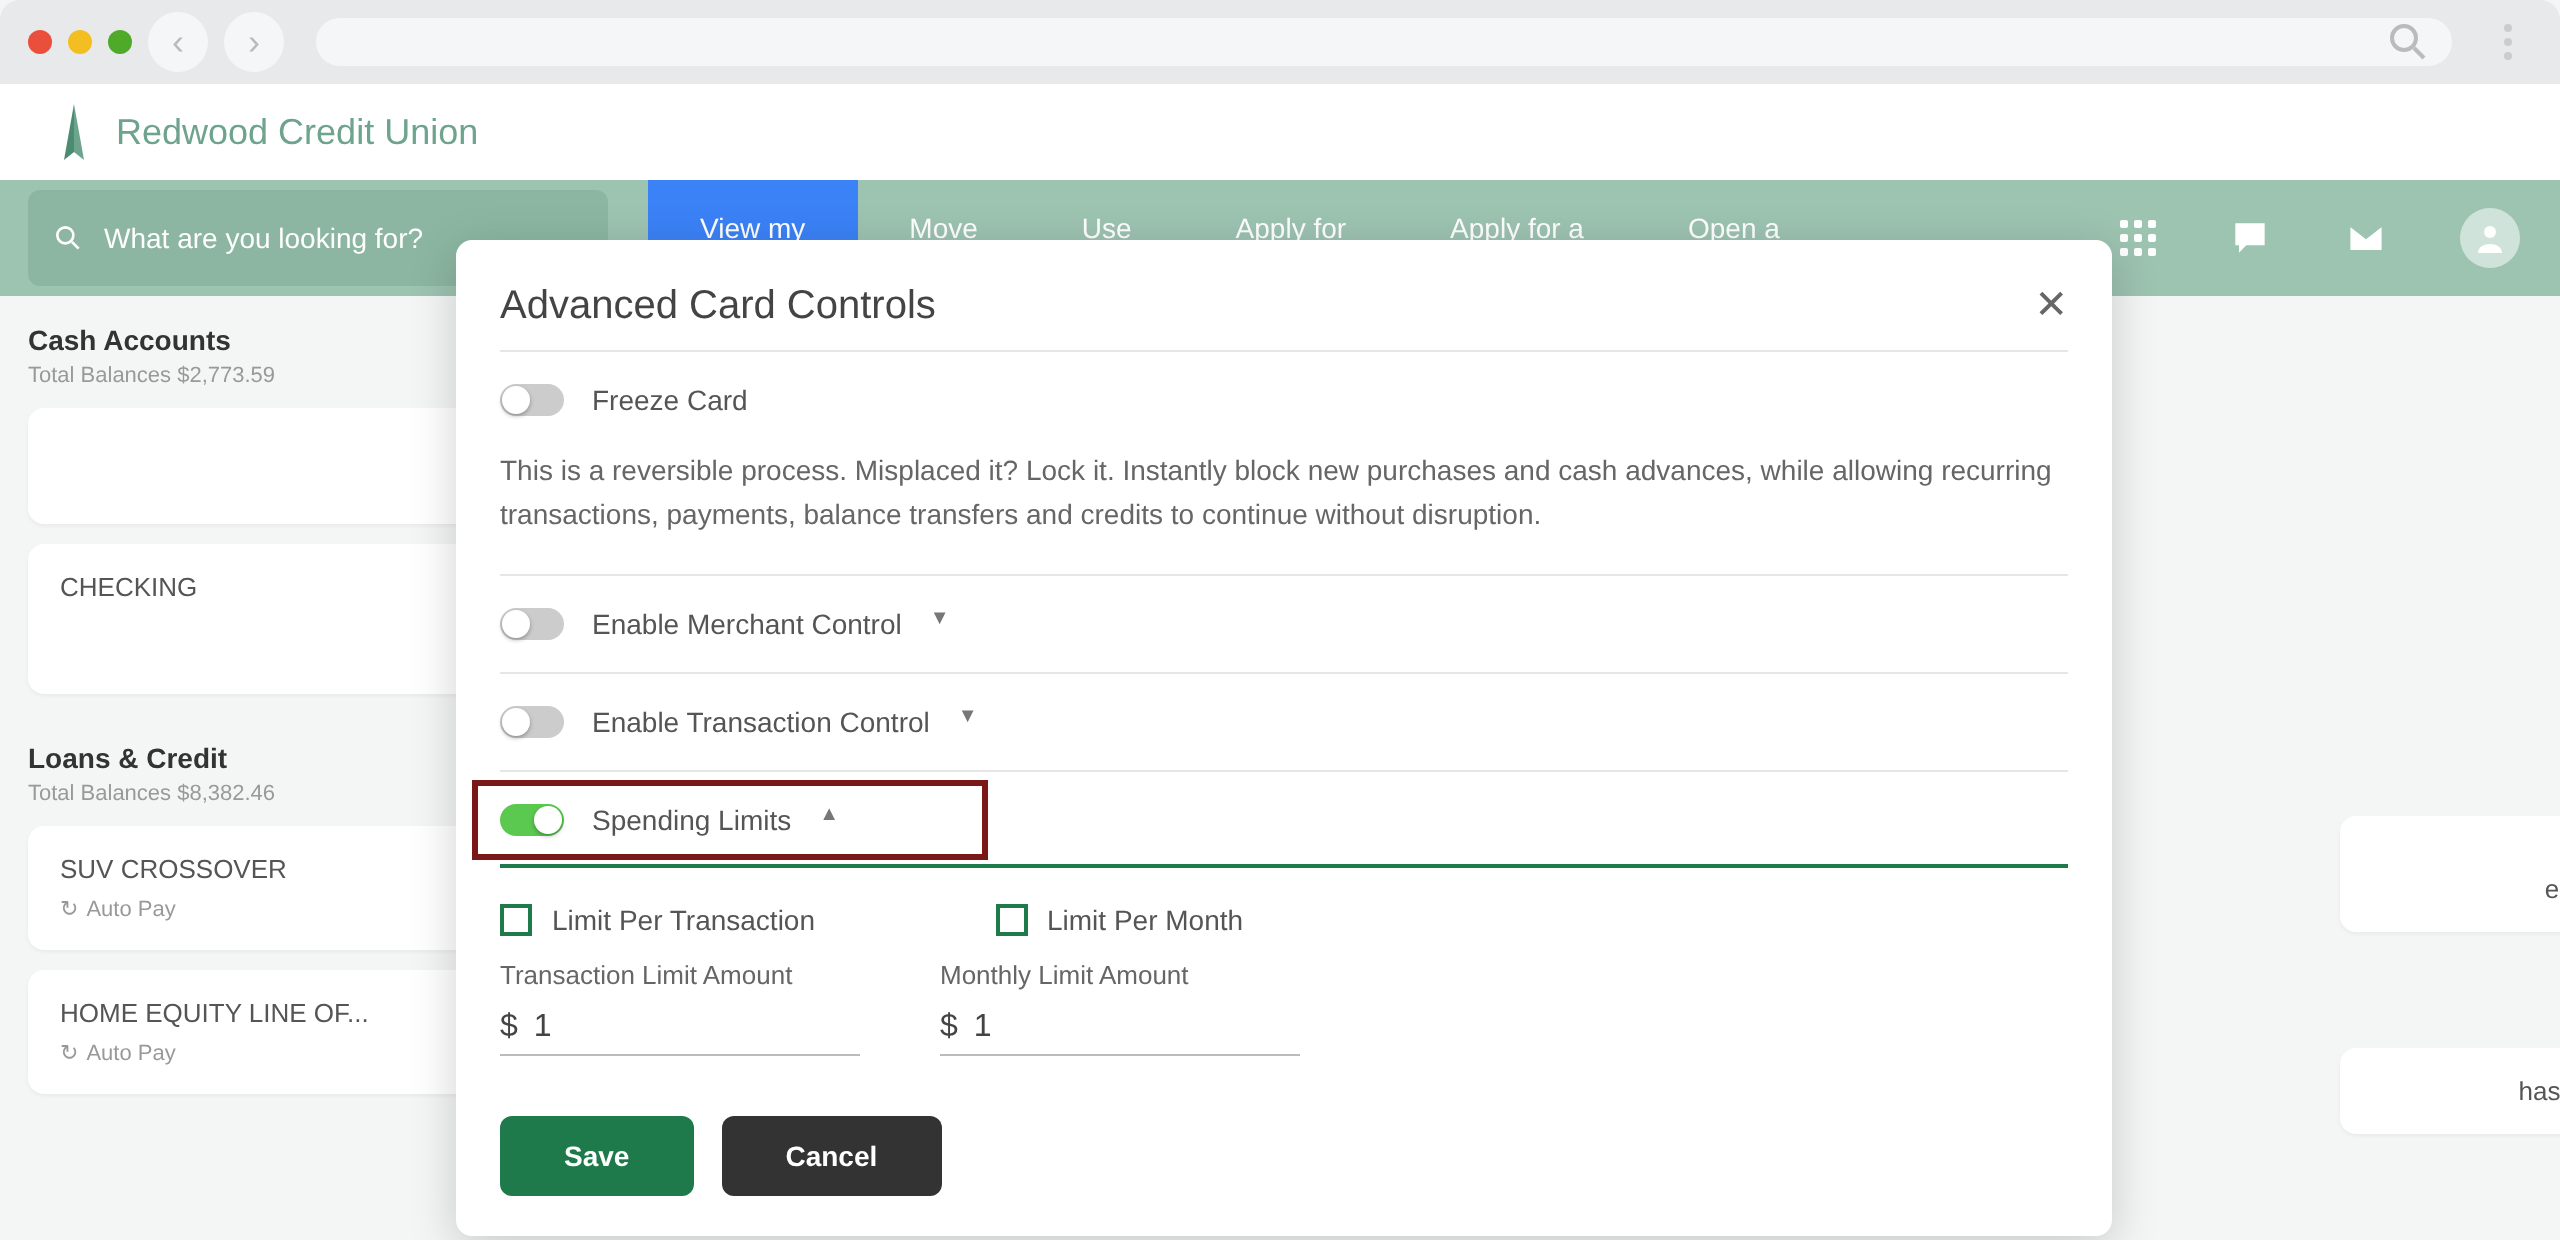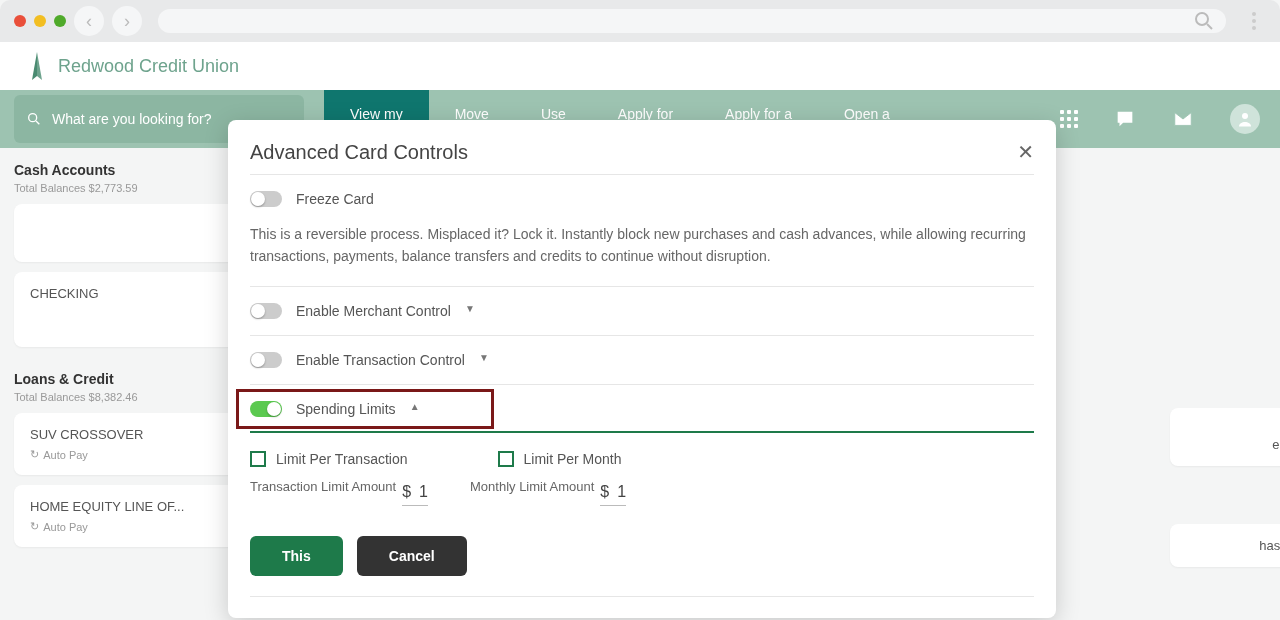--- a/index.html
+++ b/index.html
@@ -17,21 +17,21 @@
 .brand{height:48px;background:#fff;display:flex;align-items:center;padding-left:26px;gap:10px}
 .logo-tri{width:22px;height:28px;position:relative}
 .logo-tri svg{width:22px;height:28px}
 .brand-name{color:#6ea38d;font-size:18px}
 .topbar{height:58px;background:#9dc3b1;display:flex;align-items:center;position:relative}
 .search{width:290px;height:48px;background:#8cb6a2;border-radius:6px;margin-left:14px;display:flex;align-items:center;padding:0 12px;gap:10px}
 .search input{border:none;background:transparent;color:#fff;font-size:14px;flex:1;outline:none}
 .search input::placeholder{color:#fff}
 .navlinks{display:flex;height:100%;margin-left:20px}
 .navlinks div{padding:0 26px;display:flex;align-items:flex-start;padding-top:16px;color:#fff;font-size:14px;cursor:pointer}
-.navlinks div.active{background:#0f766e}
+.navlinks div.active{background:#3b82f6}
 .rightbar{position:absolute;right:20px;top:0;height:100%;display:flex;align-items:center;gap:36px;color:#fff}
 .icn{width:24px;height:24px}
 .avatar{width:30px;height:30px;border-radius:50%;background:#cfe3da;display:flex;align-items:center;justify-content:center}
 .page{padding:0;position:relative}
 .sidebar{position:absolute;left:14px;top:14px;width:300px}
 .sectionh{font-size:14px;color:#333;font-weight:600}
 .sectionsub{font-size:11px;color:#999;margin-top:4px}
 .card{background:#fff;border-radius:8px;padding:14px 16px;margin-top:10px;box-shadow:0 1px 2px rgba(0,0,0,0.05)}
 .card .nm{font-size:13px;color:#555}
 .card .amt{font-size:16px;color:#333;text-align:right}
@@ -56,21 +56,21 @@
 .row label{font-size:14px;color:#555}
 .desc{font-size:14px;color:#666;line-height:1.6;padding:0 0 18px}
 .caret{color:#777;font-size:10px}
 .hl{position:absolute;border:3px solid #7a1818;pointer-events:none}
 .spending-underline{border-bottom:2px solid #1e7a4a;margin-top:-2px}
 .checks{display:flex;gap:60px;padding:18px 0 12px}
 .chk{display:flex;align-items:center;gap:10px}
 .chkbox{width:16px;height:16px;border:2px solid #1e7a4a;cursor:pointer}
 .labeld{font-size:14px;color:#555}
 .inputs{display:flex;gap:40px;padding:0 0 20px}
-.inputg{display:flex;flex-direction:row;gap:6px;width:180px}
+.inputg{display:flex;flex-direction:column;gap:6px;width:180px}
 .inputg .lbl{font-size:13px;color:#666}
 .inputg .fld{display:flex;align-items:center;border-bottom:1px solid #bbb;padding:4px 0;gap:8px;font-size:16px;color:#444}
 .btns{display:flex;gap:14px;padding:10px 0 20px}
 .btn{padding:12px 32px;border-radius:6px;font-size:14px;font-weight:600;cursor:pointer;border:none}
 .btn.save{background:#1e7a4a;color:#fff}
 .btn.cancel{background:#333;color:#fff}
 .grid9{display:grid;grid-template-columns:repeat(3,4px);gap:3px}
 .grid9 span{width:4px;height:4px;background:#fff;border-radius:1px}
 </style>
 </head>
@@ -251,18 +251,18 @@
       </div>
       <div class="inputg">
         <div class="lbl">Monthly Limit Amount</div>
         <div class="fld">
             <span>$</span>
             <span>1</span>
           </div>
       </div>
     </div>
     <div class="btns">
-      <button class="btn save">This</button>
+      <button class="btn save">Save</button>
       <button class="btn cancel">Cancel</button>
     </div>
     <hr>
   </div>
 </div>
 
 </body></html>

